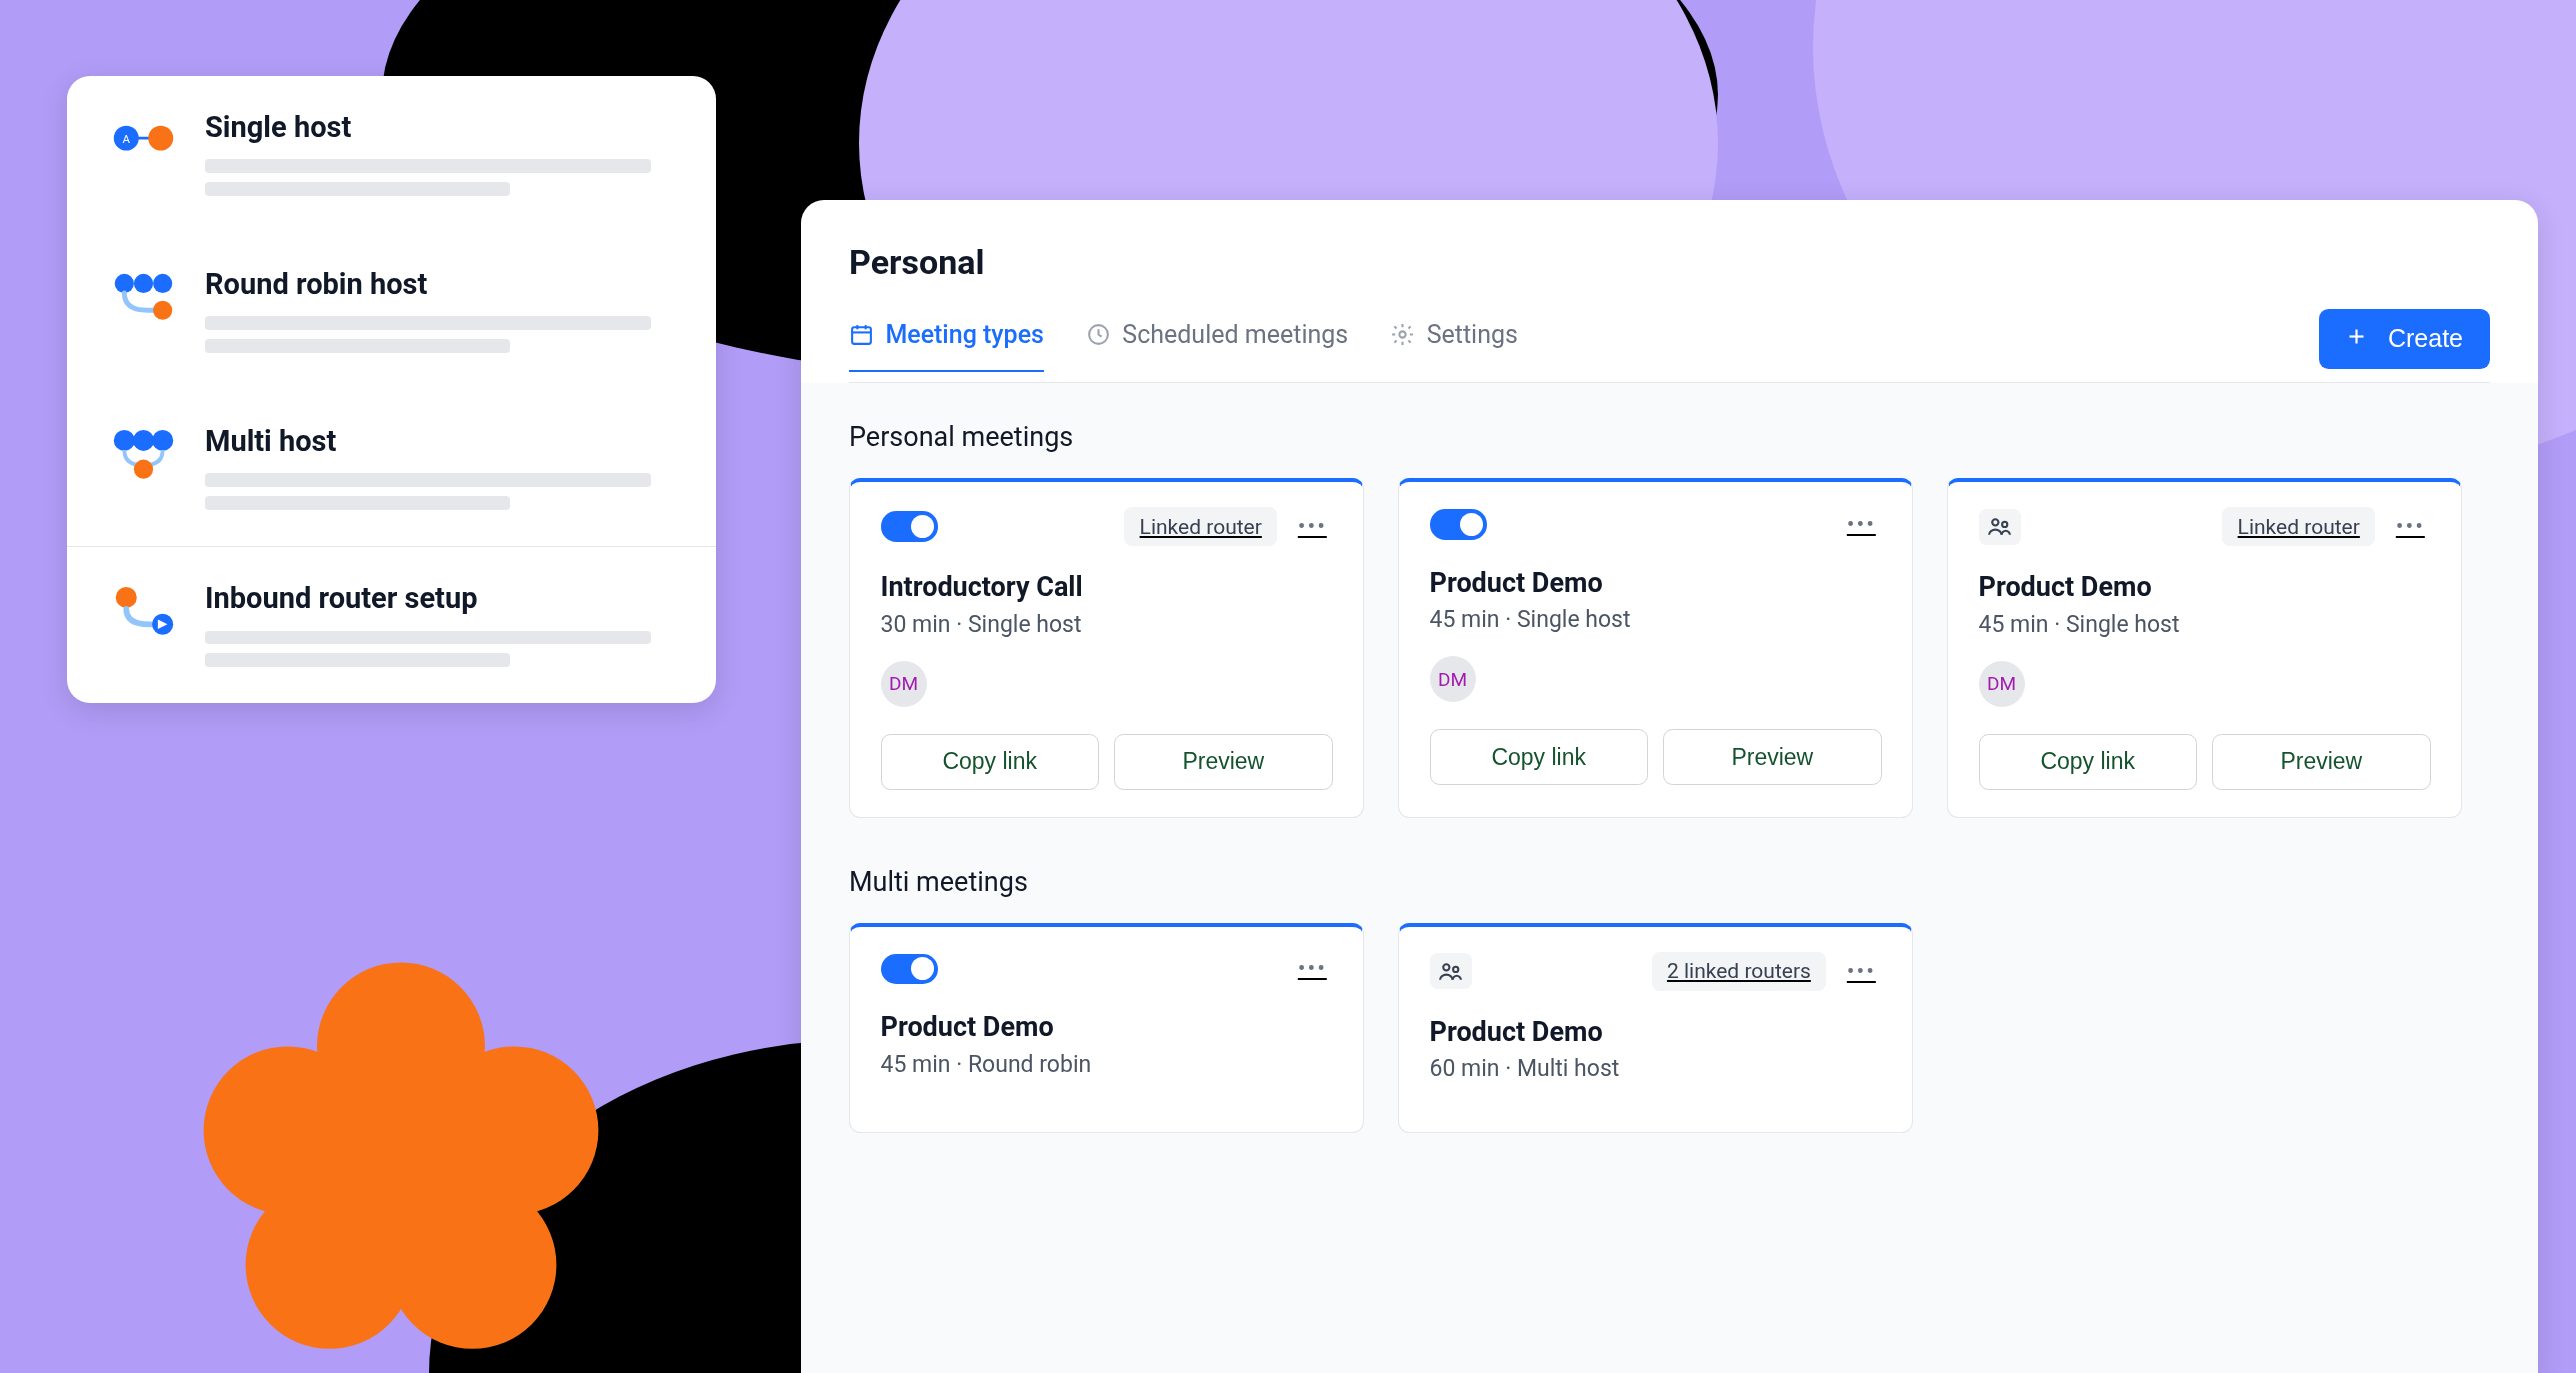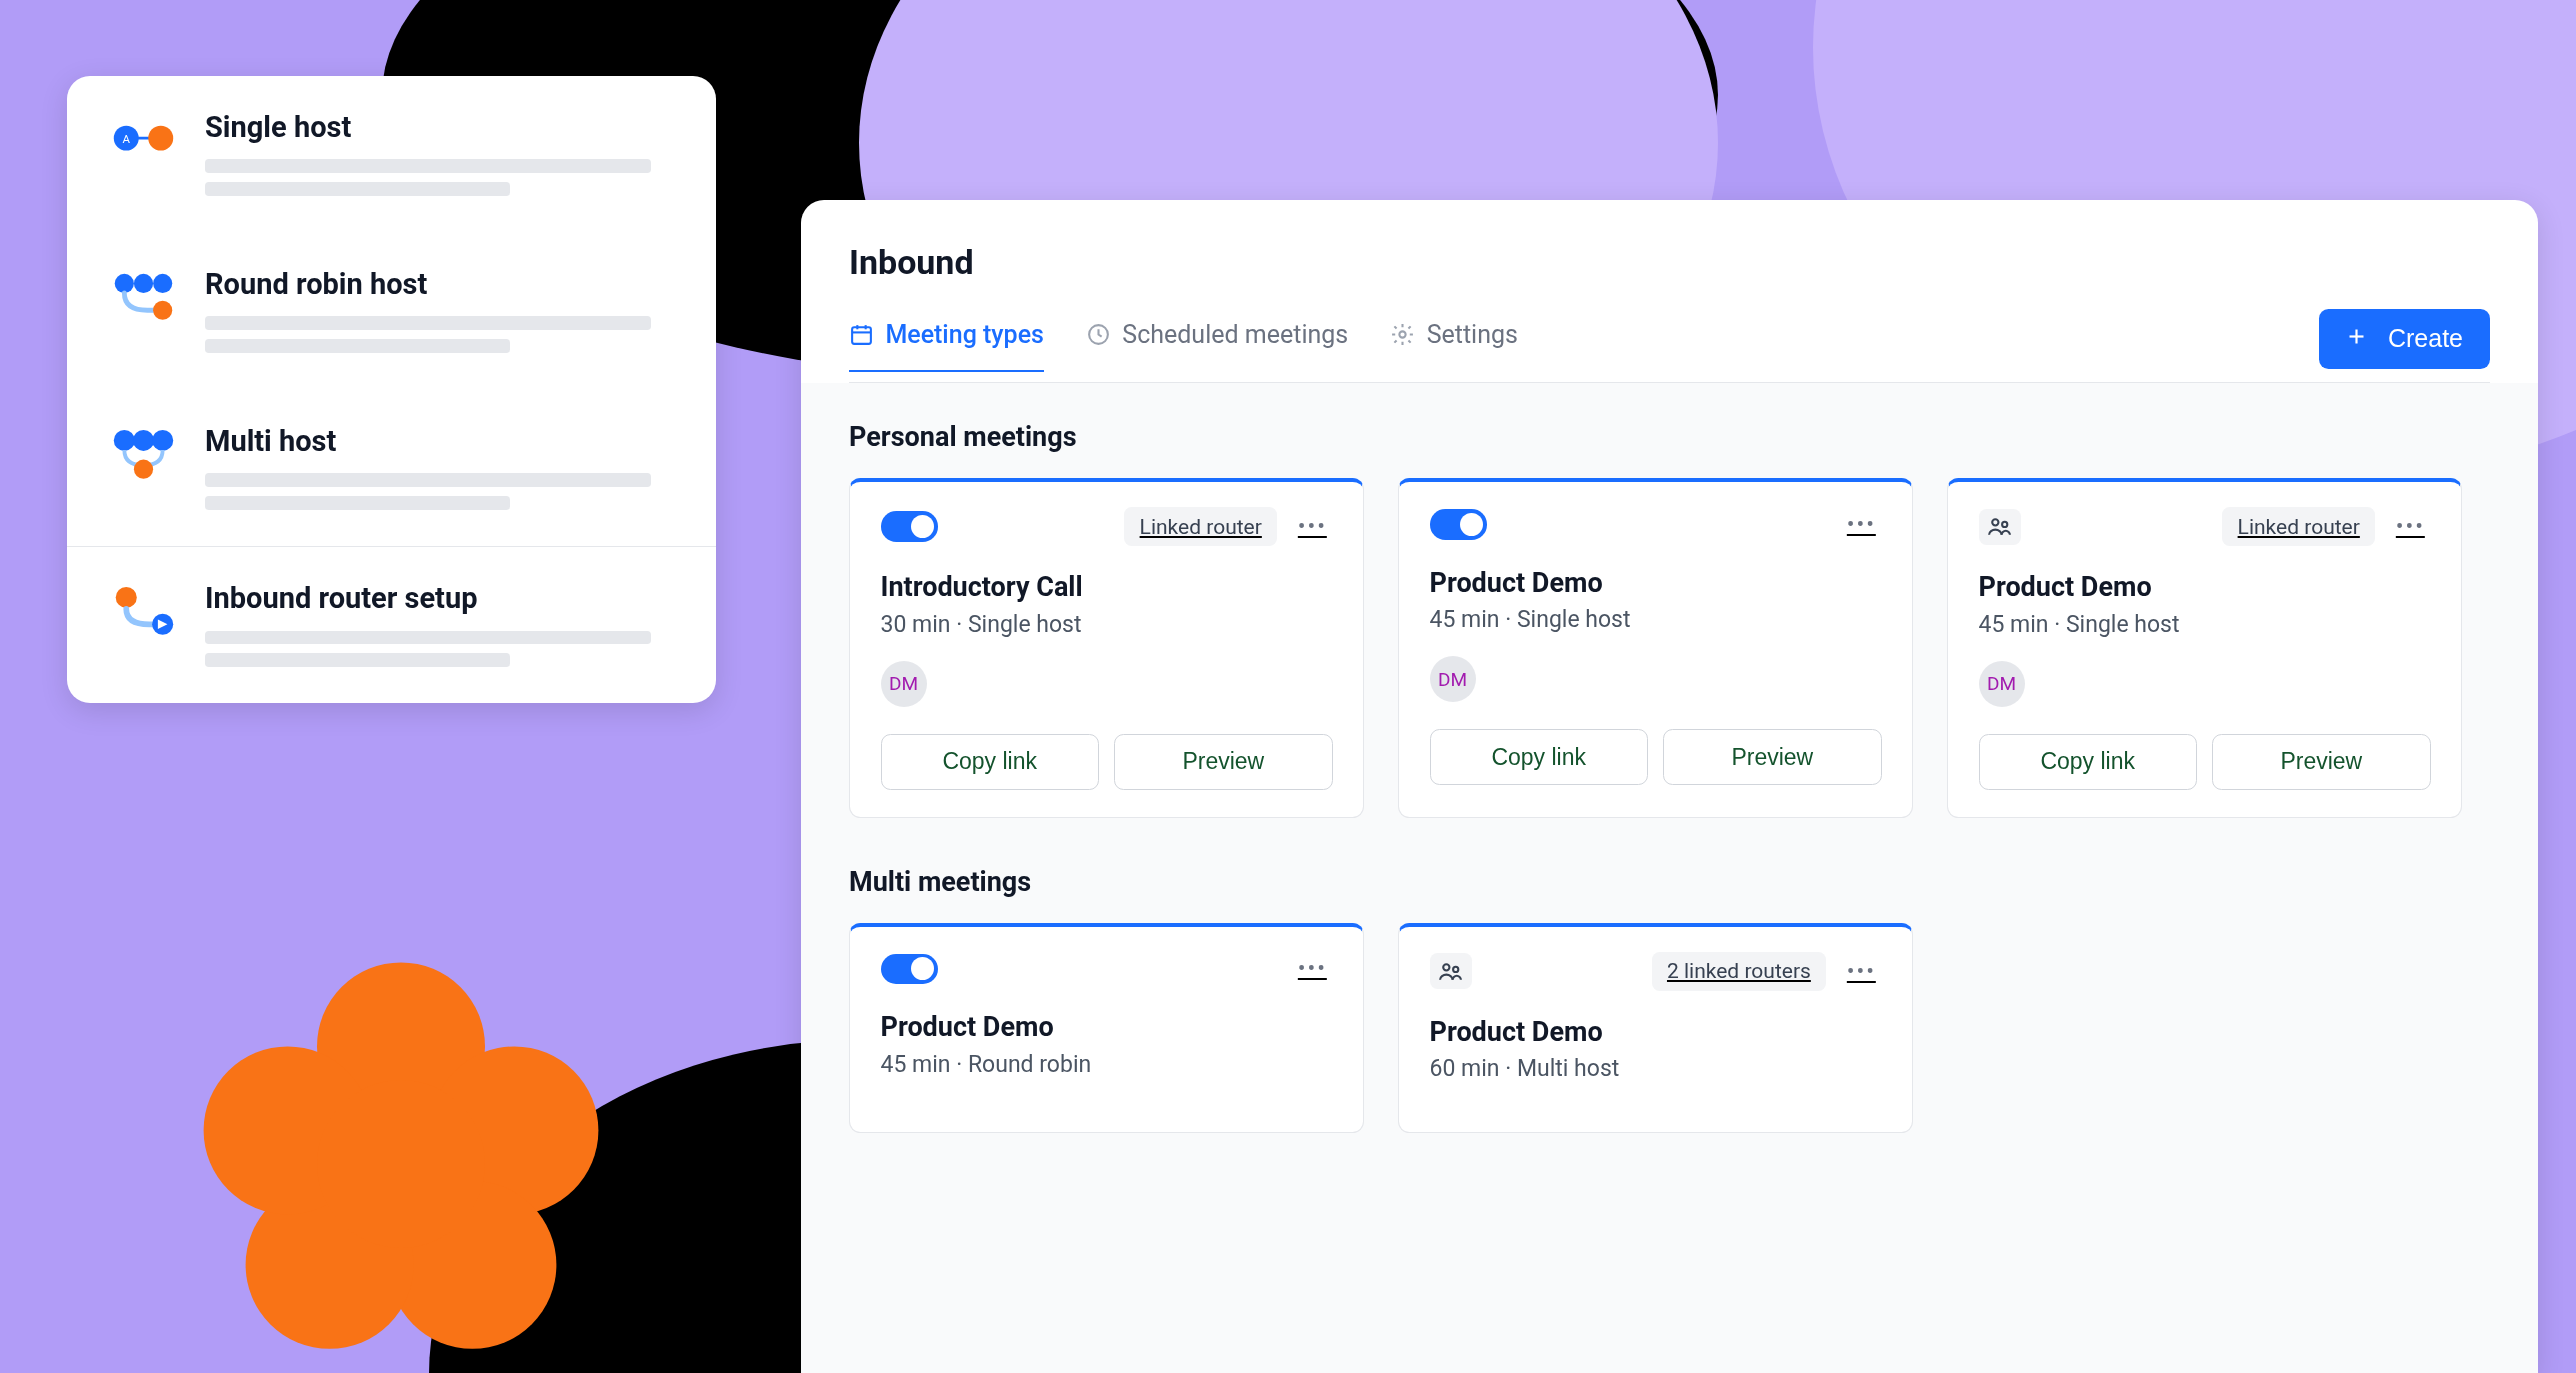--- a/index.html
+++ b/index.html
@@ -160,21 +160,21 @@
   cursor: pointer;
 }
 
 .main-body {
   background: #f9fafb;
   padding: 38px 48px;
   height: 100%;
 }
 .section-title {
   font-size: 27px;
-  font-weight: 700;
+  font-weight: 400;
   color: #111827;
   margin-bottom: 25px;
 }
 .card-row {
   display: flex;
   gap: 34px;
   margin-bottom: 48px;
 }
 .card {
   background: #fff;
@@ -353,21 +353,21 @@
       <div class="sidebar-title">Inbound router setup</div>
       <div class="skel w1"></div>
       <div class="skel w2"></div>
     </div>
   </div>
 
 </div>
 
 <div class="main-panel">
   <div class="main-header">
-    <div class="main-title">Inbound</div>
+    <div class="main-title">Personal</div>
     <div class="tabbar">
       <div class="tab active">
         <span class="tab-icon">
           <svg viewBox="0 0 24 24" fill="none" stroke="#1a6dff" stroke-width="2">
               <rect x="3" y="5" width="18" height="16" rx="2"></rect>
               <line x1="3" y1="10" x2="21" y2="10"></line>
               <line x1="8" y1="3" x2="8" y2="7"></line>
               <line x1="16" y1="3" x2="16" y2="7"></line>
             </svg>
         </span>

